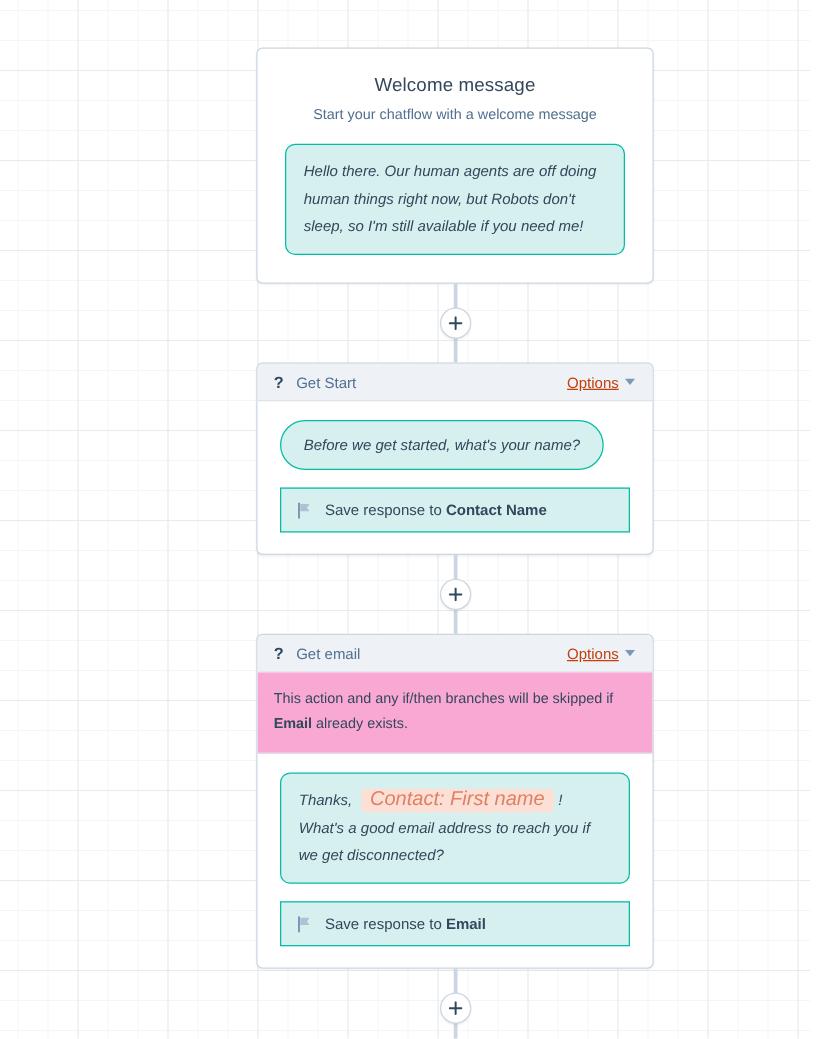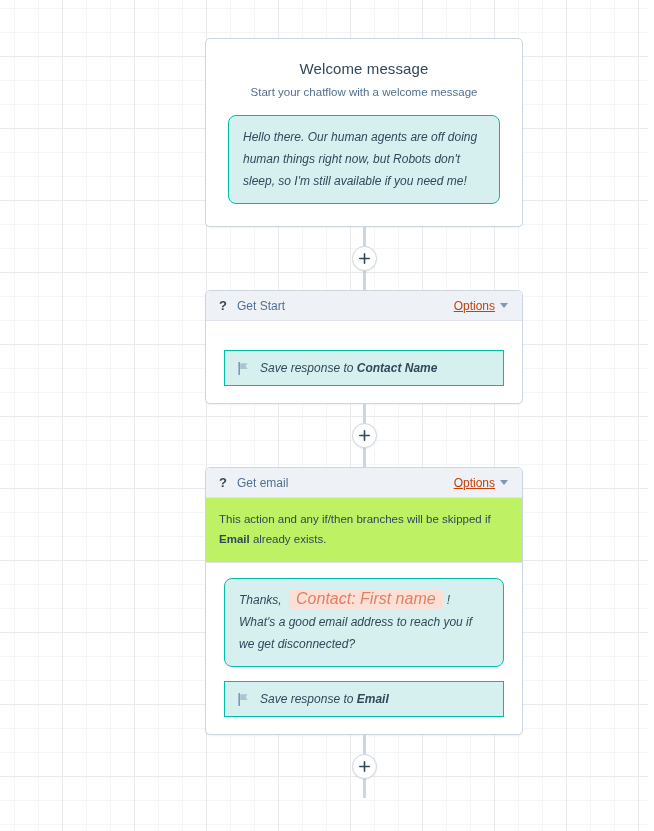--- a/index.html
+++ b/index.html
@@ -139,21 +139,21 @@
   }
   .caret {
     width: 0; height: 0;
     border-left: 4px solid transparent;
     border-right: 4px solid transparent;
     border-top: 5px solid #7c98b6;
   }
 
   
   .skip-notice {
-    background: #bef264;
+    background: #f9a8d4;
     border-bottom: 1px solid #dfe3eb;
     padding: 11px 13px 13px 13px;
     font-size: 11.5px;
     line-height: 20px;
     color: #33475b;
   }
   .skip-notice b { font-weight: bold; color: #33475b; }
 
   .card-body {
     padding: 15px 18px 17px 18px;
@@ -194,21 +194,20 @@
   
   .save-row {
     display: flex;
     align-items: center;
     background: #d6f0f0;
     border: 1px solid #00bda5;
     padding: 10px 14px 10px 13px;
     font-size: 12px;
     color: #33475b;
     margin-top: 14px;
-    font-style: italic;
   }
   .save-row .flag-icon {
     margin-right: 11px;
     display: flex;
     align-items: center;
   }
   .save-row b { font-weight: bold; }
 </style>
 </head>
 <body>
@@ -236,20 +235,21 @@
     <div class="card">
       <div class="card-header">
         <span class="q-icon">?</span>
         <span class="card-header-title">Get Start</span>
         <span class="options-link">
           <span class="options-label">Options</span>
           <span class="caret"></span>
         </span>
       </div>
       <div class="card-body">
+        <div class="bubble pill">Before we get started, what's your name?</div>
         <div class="save-row">
           <span class="flag-icon">
             <svg width="11" height="13" viewBox="0 0 11 13">
               <path d="M1.2 0.6 L1.2 12.4" stroke="#7c98b6" stroke-width="1.6" stroke-linecap="round"></path>
               <path d="M2.2 1.2 L9.6 1.2 L7.6 4.1 L9.6 7.0 L2.2 7.0 Z" fill="#b0c1d4"></path>
             </svg>
           </span>
           <span>
             <span>Save response to</span>
             <b>Contact Name</b>

